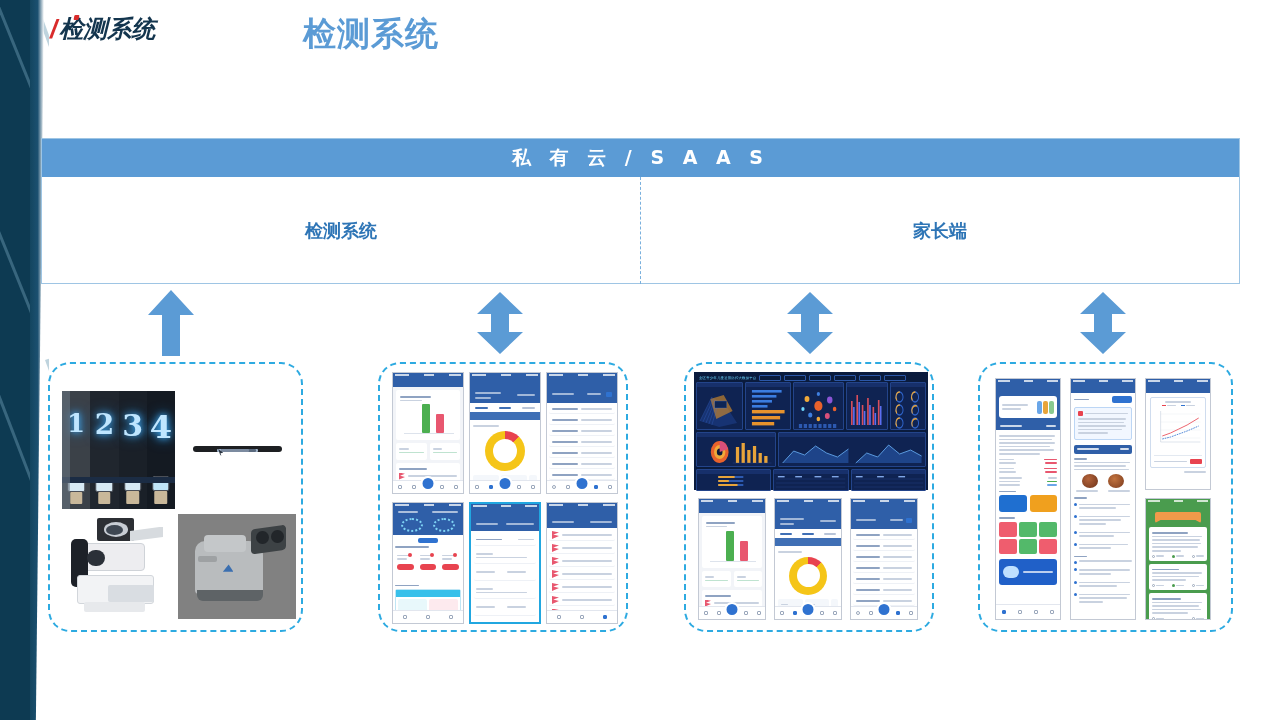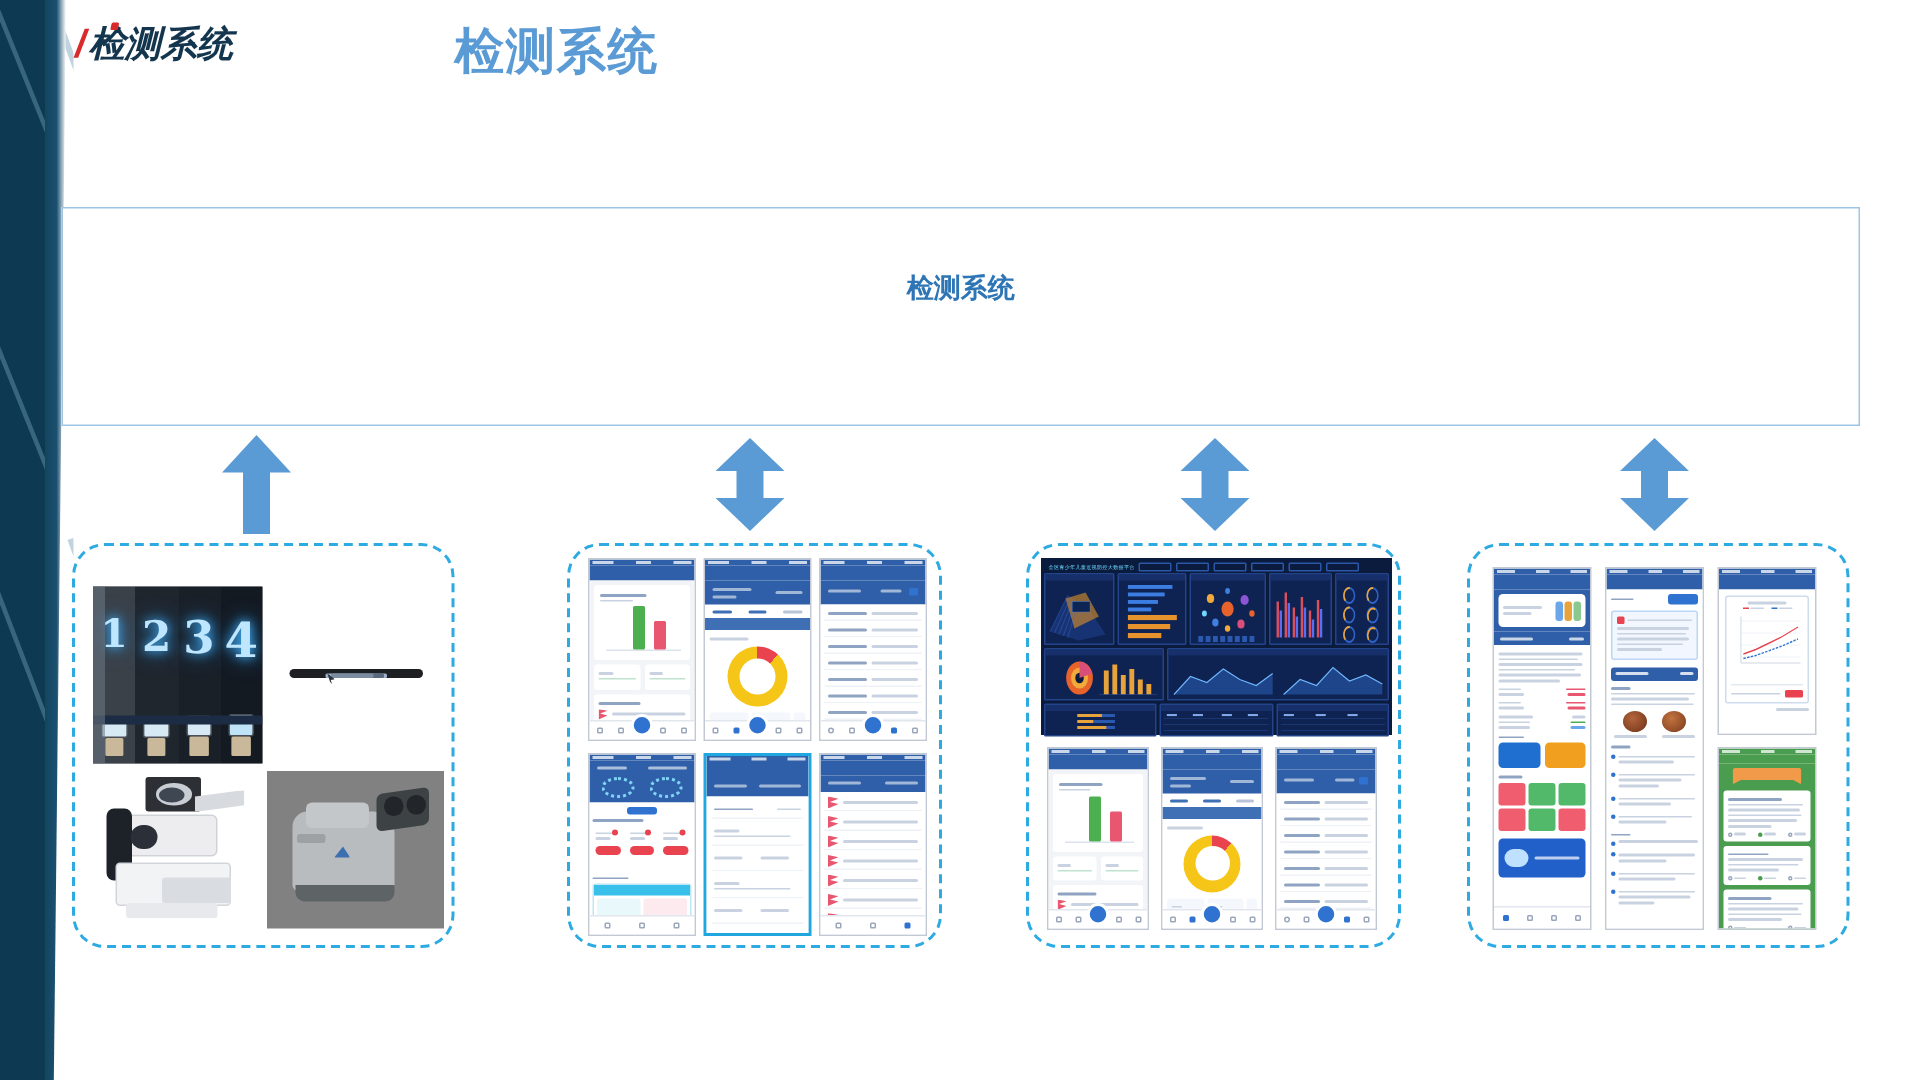--- a/index.html
+++ b/index.html
@@ -150,23 +150,29 @@
 
   <div class="logo">
     <span class="logo-dot"></span>
     <span class="logo-slash">/</span>
     <span class="logo-cn">检测系统</span>
   </div>
 
   <div class="slide-title">检测系统</div>
 
   <div class="cloud-table">
+    <div class="cloud-head">
+      <span class="cloud-head-text">私 有 云  /  S A A S</span>
+    </div>
     <div class="cloud-body">
       <div class="cloud-cell">
         <span class="cell-label">检测系统</span>
+      </div>
+      <div class="cloud-cell">
+        <span class="cell-label">家长端</span>
       </div>
     </div>
   </div>
 
   <div class="arrow" style="left:148px;top:290px;">
     <svg width="46" height="66" viewBox="0 0 46 66">
       <polygon points="23,0 46,25 32,25 32,66 14,66 14,25 0,25" fill="#5b9bd5"></polygon>
     </svg>
   </div>
   <div class="arrow" style="left:477px;top:292px;">

